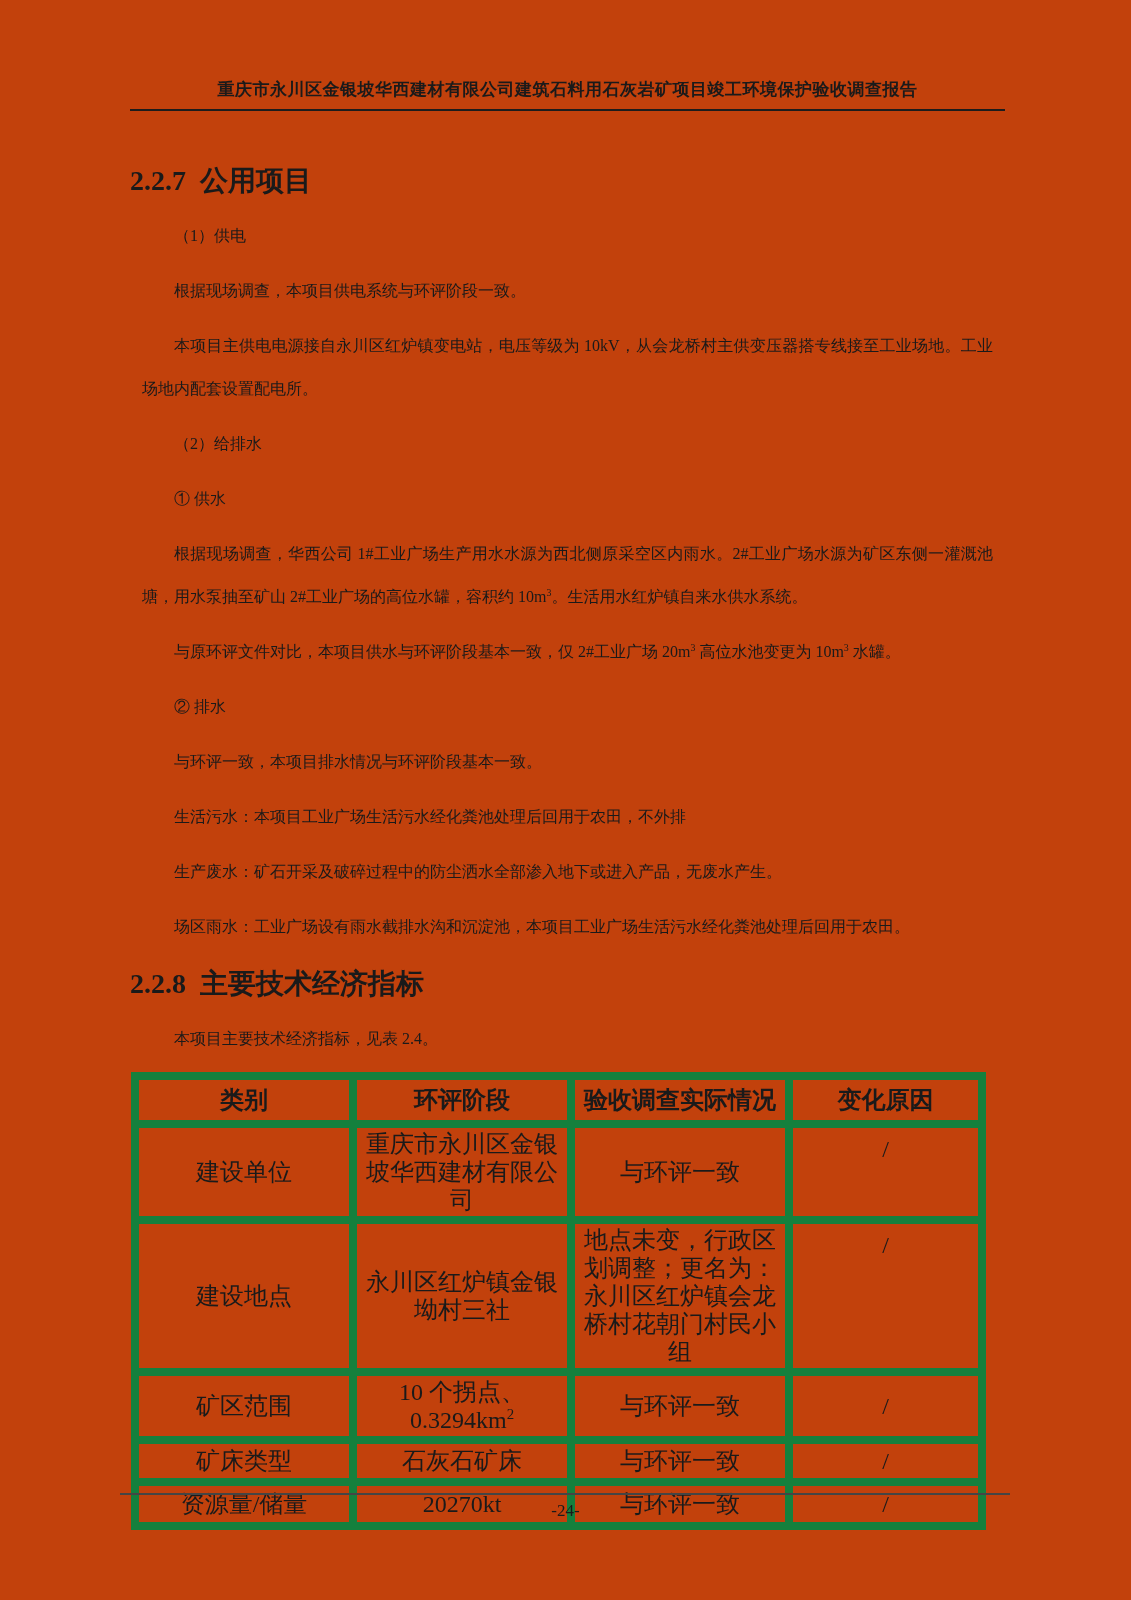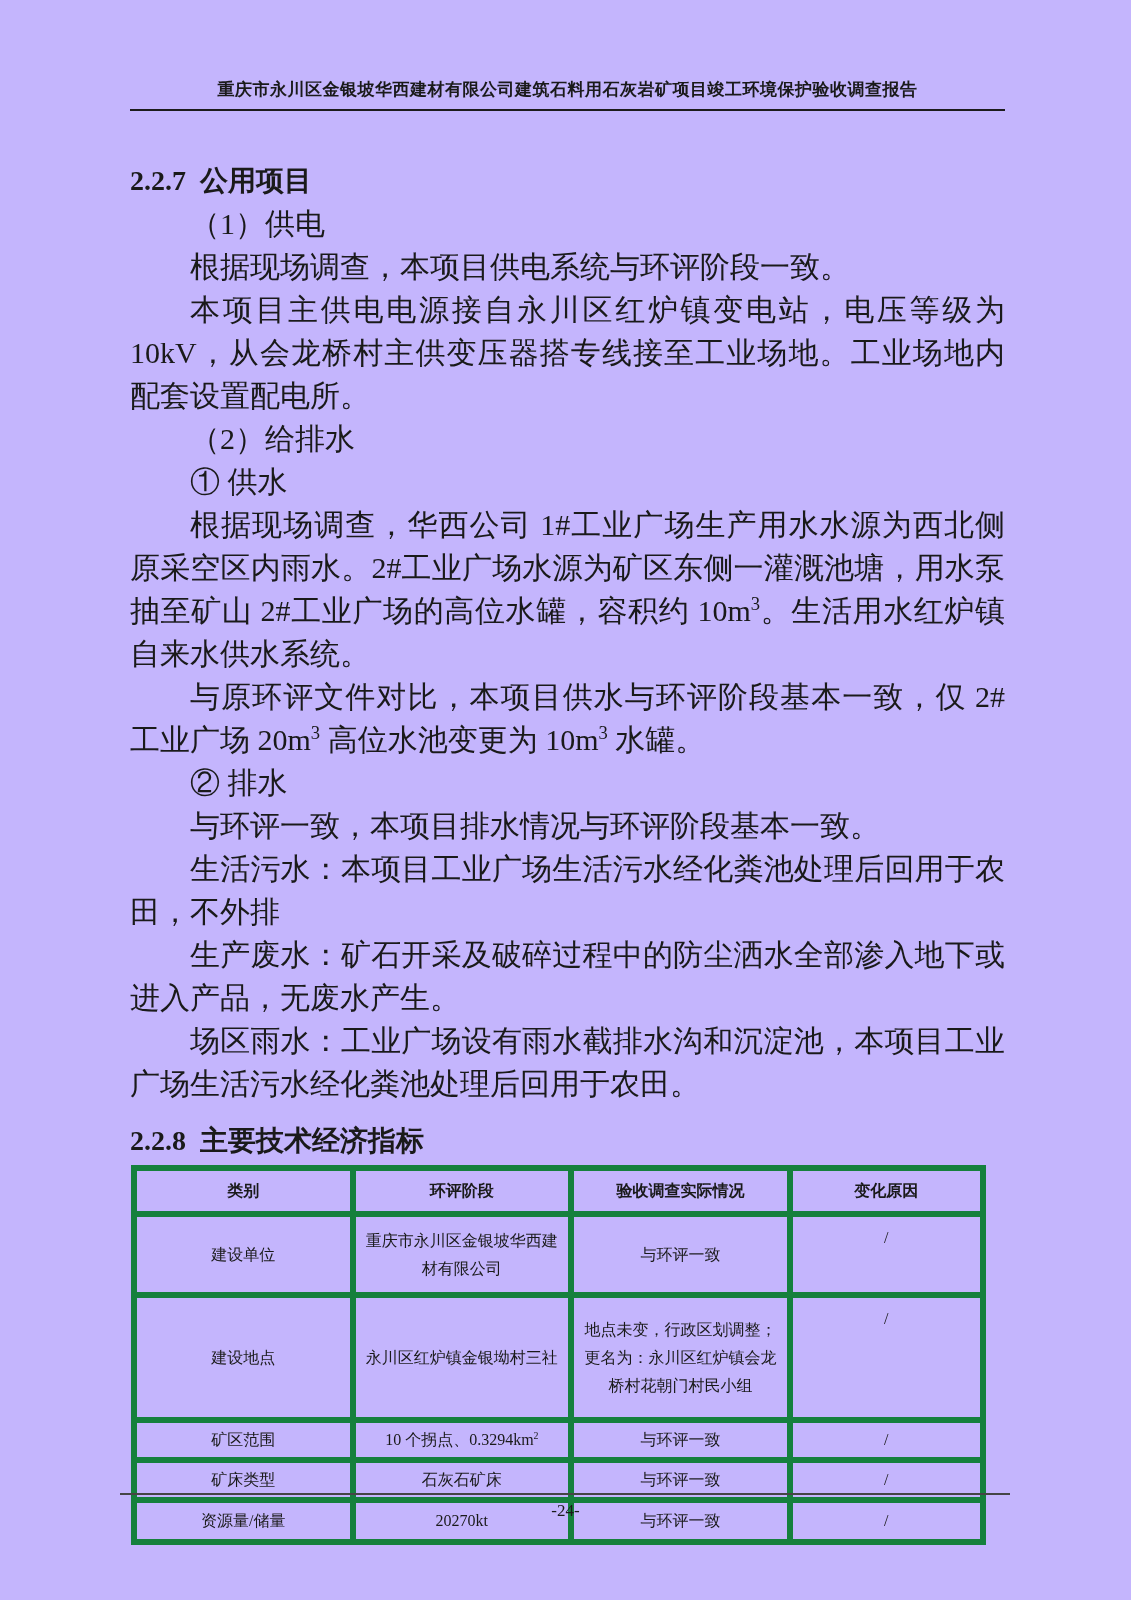--- a/index.html
+++ b/index.html
@@ -1,57 +1,57 @@
 <!DOCTYPE html>
 <html><head>
 <meta charset="utf-8">
 <style>
   html,body { margin:0; padding:0; background:#ffffff; }
   .page {
     position:relative; width:1131px; height:1600px; overflow:hidden;
-    background:#c4b5fd; color:#1a1a1a;
+    background:#c2410c; color:#1a1a1a;
     font-family:"Liberation Serif","DejaVu Serif",serif;
   }
   .content { padding:0 126px 0 130px; }
 
   
   .doc-header { padding-top:78px; }
   .doc-header-title {
     text-align:center; font-size:17px; font-weight:bold;
     letter-spacing:0.5px; white-space:nowrap;
   }
   .header-rule { margin-top:8px; height:2px; background:#1c1c1c; }
 
   
   .blk-heading {
     font-size:28px; font-weight:bold; line-height:43px;
     margin:14px 0 0 0; white-space:pre-wrap;
   }
   .blk-heading.first { margin-top:48px; }
   .blk-p {
-    font-size:30px; line-height:43px; margin:0;
+    font-size:16px; line-height:43px; margin:12px;
     text-align:justify; text-indent:2em;
   }
   .blk-p sup, .econ sup { font-size:0.62em; line-height:0; }
 
   
   .tbl-caption {
     margin-top:10px; font-size:21.5px; font-weight:bold;
     text-align:center; line-height:43px; white-space:pre-wrap;
   }
   table.econ {
     border-collapse:collapse; table-layout:fixed;
     width:855px; margin-left:1px; margin-top:3px;
     border:4px solid #000; border-bottom-width:6px;
   }
   .econ col.c0, .econ col.c1, .econ col.c2 { width:216px; }
   .econ col.c3 { width:191px; }
   .econ th, .econ td {
-    border:6px solid #15803d; text-align:center; vertical-align:middle;
-    font-size:16px; line-height:28px; padding:2px 4px;
+    border:8px solid #15803d; text-align:center; vertical-align:middle;
+    font-size:24px; line-height:28px; padding:2px 4px;
     font-family:"Liberation Serif","DejaVu Serif",serif;
   }
   .econ th { font-weight:bold; height:36px; }
   .econ tr.r0 td { height:66px; }
   .econ tr.r1 td { height:110px; }
   .econ tr.r2 td, .econ tr.r3 td { height:30px; }
   .econ tr.r4 td { height:32px; }
   .econ td.vtop { vertical-align:top; padding-top:7px; }
 
   
@@ -77,20 +77,21 @@
         <p class="blk-p">（2）给排水</p>
         <p class="blk-p">① 供水</p>
         <p class="blk-p">根据现场调查，华西公司 1#工业广场生产用水水源为西北侧原采空区内雨水。2#工业广场水源为矿区东侧一灌溉池塘，用水泵抽至矿山 2#工业广场的高位水罐，容积约 10m<sup>3</sup>。生活用水红炉镇自来水供水系统。</p>
         <p class="blk-p">与原环评文件对比，本项目供水与环评阶段基本一致，仅 2#工业广场 20m<sup>3</sup> 高位水池变更为 10m<sup>3</sup> 水罐。</p>
         <p class="blk-p">② 排水</p>
         <p class="blk-p">与环评一致，本项目排水情况与环评阶段基本一致。</p>
         <p class="blk-p">生活污水：本项目工业广场生活污水经化粪池处理后回用于农田，不外排</p>
         <p class="blk-p">生产废水：矿石开采及破碎过程中的防尘洒水全部渗入地下或进入产品，无废水产生。</p>
         <p class="blk-p">场区雨水：工业广场设有雨水截排水沟和沉淀池，本项目工业广场生活污水经化粪池处理后回用于农田。</p>
         <h2 class="blk-heading">2.2.8  主要技术经济指标</h2>
+        <p class="blk-p">本项目主要技术经济指标，见表 2.4。</p>
       </div>
 
 
     <table class="econ">
       <colgroup>
         <col class="c0">
           <col class="c1">
           <col class="c2">
           <col class="c3">
       </colgroup>

